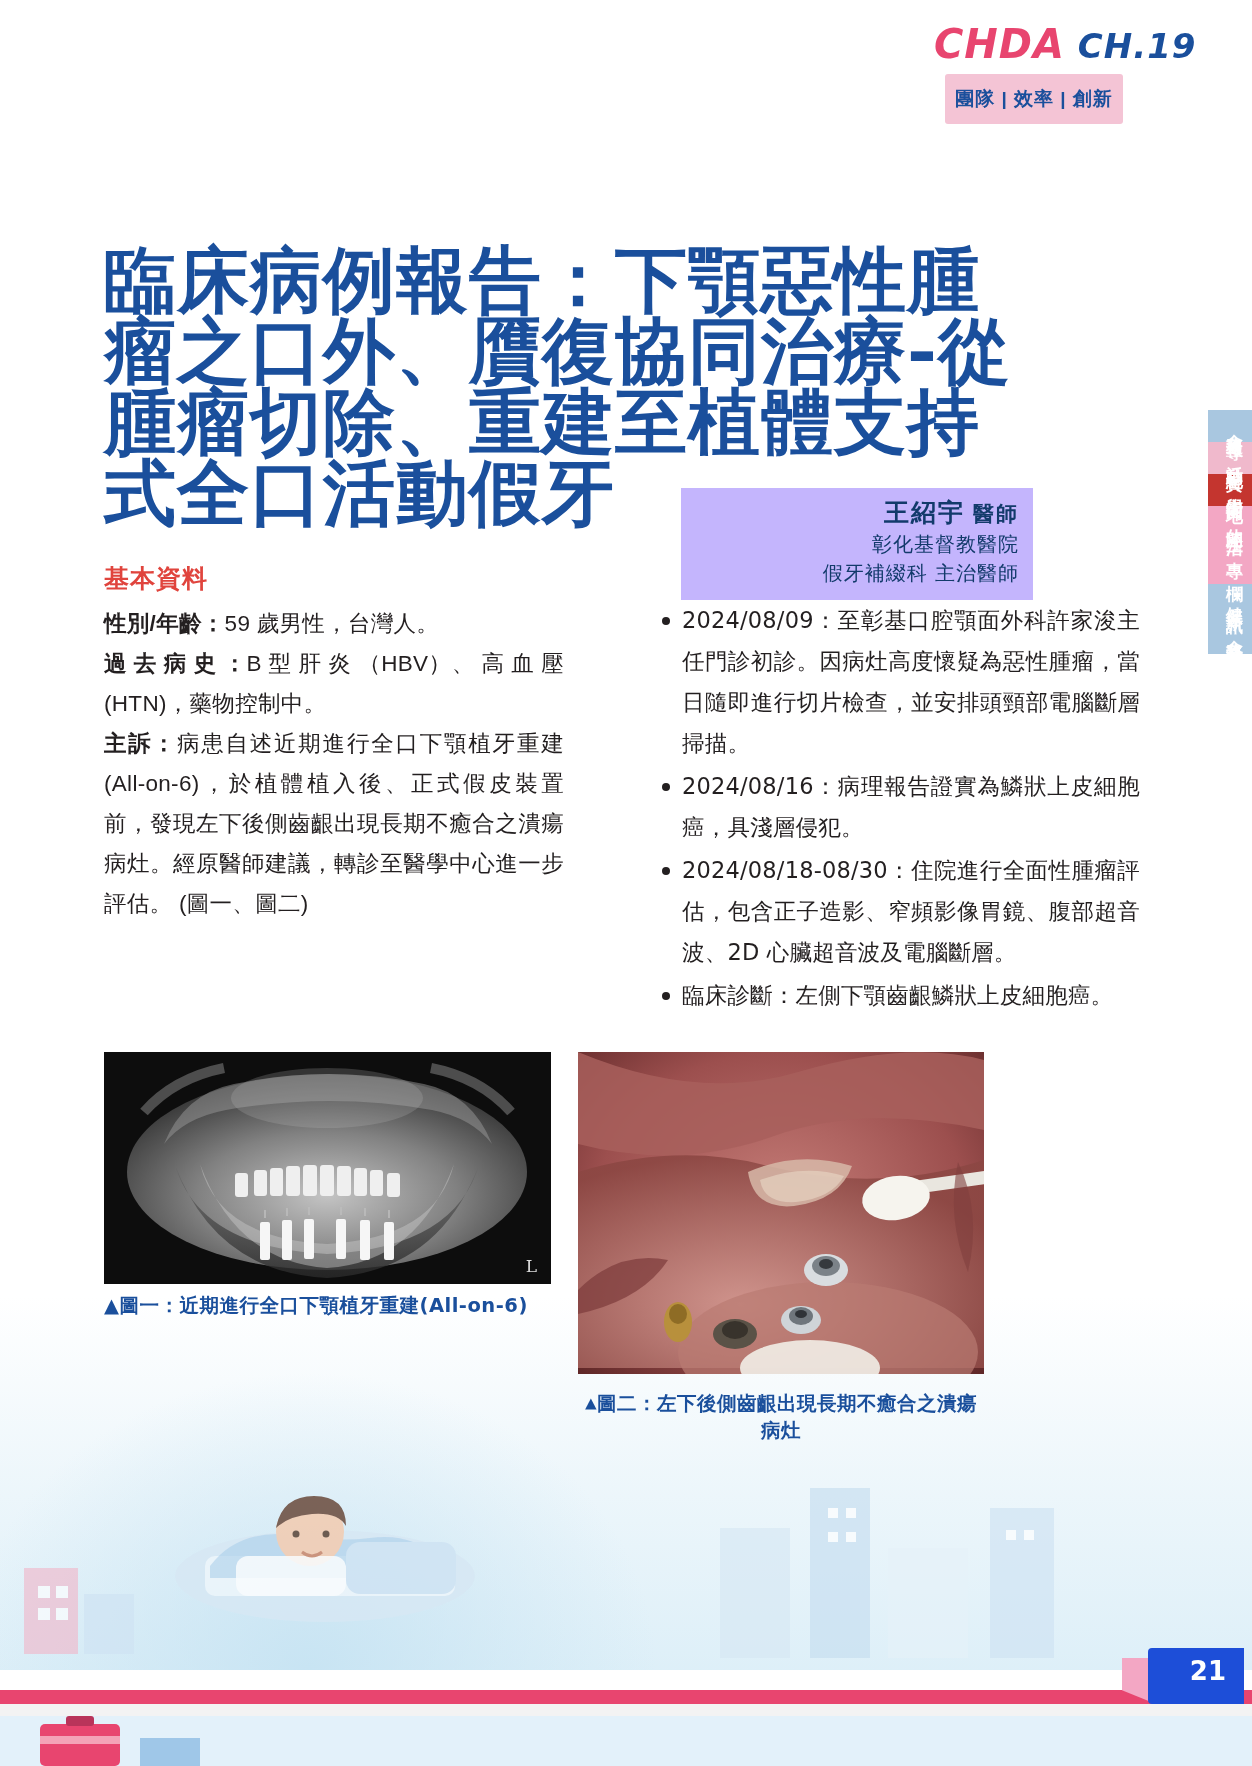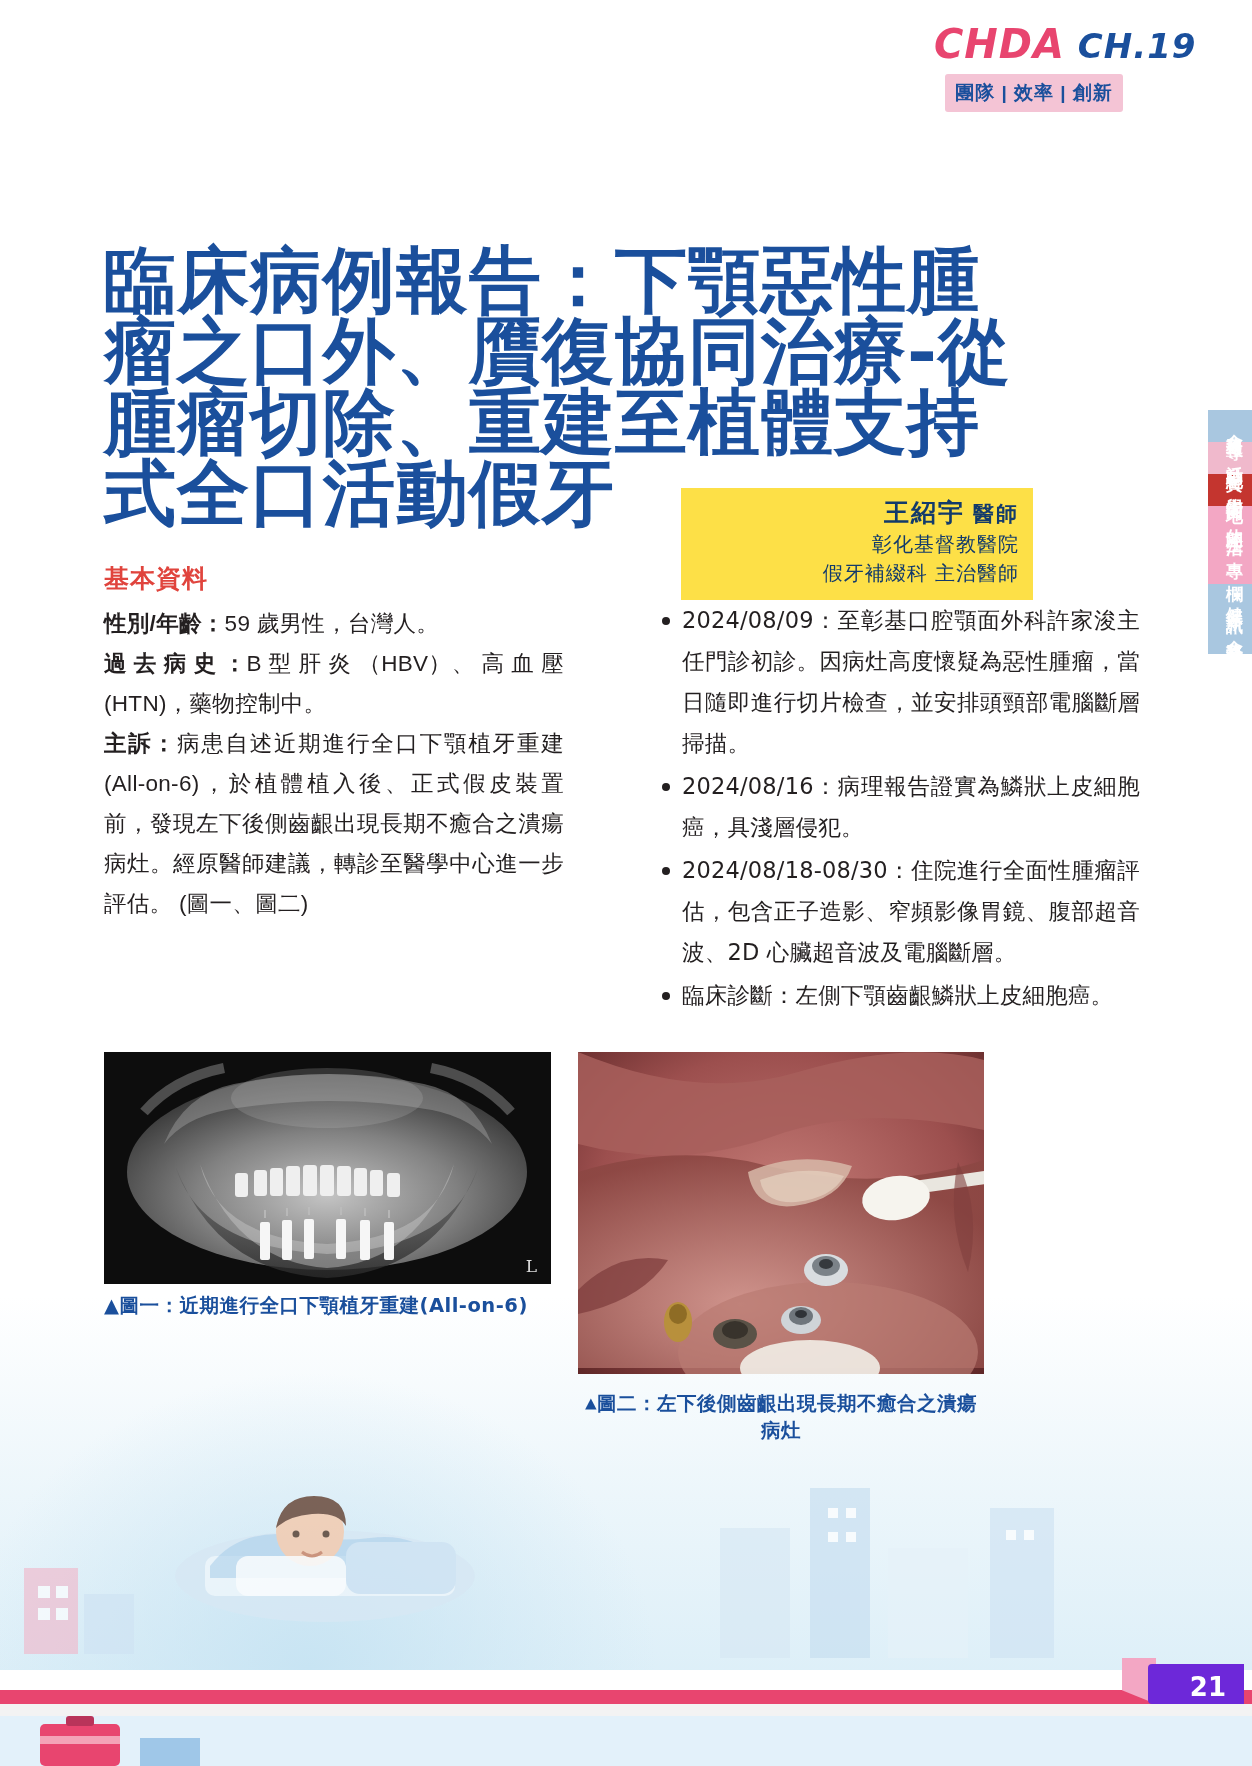--- a/index.html
+++ b/index.html
@@ -111,21 +111,21 @@
     color: #e8456f;
     font-size: 40px;
   }
   .logo-ribbon {
     margin-top: 6px;
     display: inline-block;
     background: #f4c4d5;
     color: #1a4f9c;
     font-size: 19px;
     font-weight: bold;
-    padding: 6px 10px;
+    padding: 12px 10px;
     border-radius: 3px;
     letter-spacing: 1px;
     white-space: nowrap;
   }
 
   
   .side-tabs {
     position: absolute;
     right: 0;
     top: 410px;
@@ -160,21 +160,21 @@
     letter-spacing: 1px;
     z-index: 4;
   }
 
   
   .author-box {
     position: absolute;
     left: 681px;
     top: 488px;
     width: 352px;
-    background: #fde047;
+    background: #c4b5fd;
     padding: 9px 14px 12px 14px;
     box-sizing: border-box;
     text-align: right;
     z-index: 4;
   }
   .author-name {
     font-size: 25px;
     font-weight: bold;
     color: #123a6b;
     letter-spacing: 2px;
@@ -310,22 +310,22 @@
     font-family: Liberation Mono, monospace;
     z-index: 4;
   }
 
   
   .page-num {
     position: absolute;
     right: 8px;
     bottom: 62px;
     width: 96px;
-    height: 40px;
-    background: #6d28d9;
+    height: 56px;
+    background: #1d4ed8;
     color: #ffffff;
     font-size: 26px;
     font-weight: bold;
     text-align: right;
     padding: 8px 18px 0 0;
     box-sizing: border-box;
     border-radius: 4px 0 0 4px;
     z-index: 7;
     font-family: "DejaVu Sans", sans-serif;
   }

